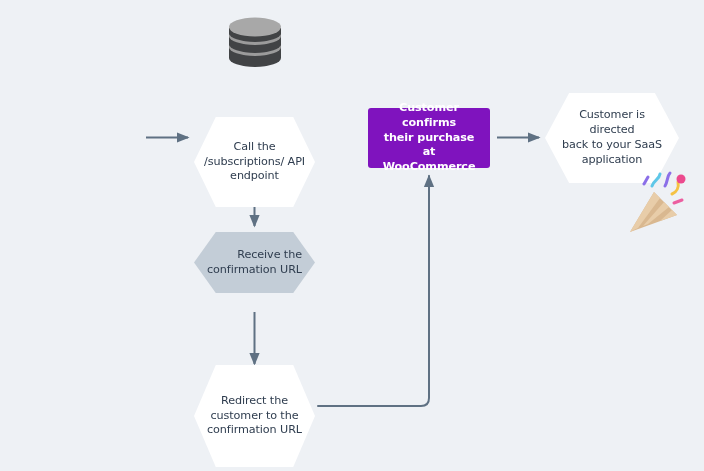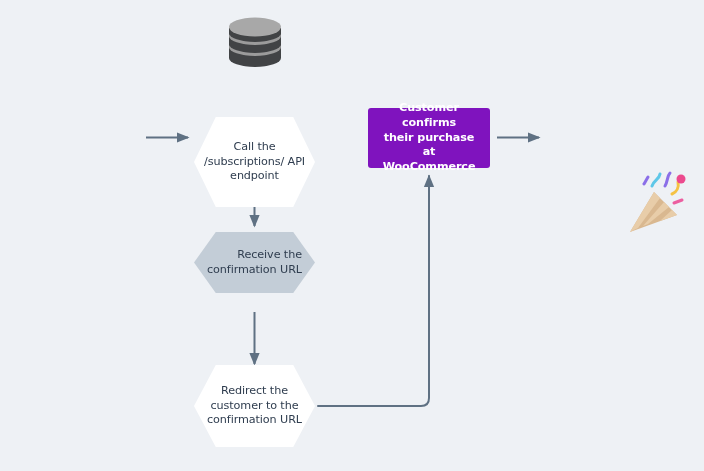--- a/index.html
+++ b/index.html
@@ -128,27 +128,32 @@
 /subscriptions/ API
 endpoint</span>
   </div>
 
   <div class="node box-purple" style="left:368px; top:108px; width:122px; height:60px;">
     <span class="label">Customer confirms
 their purchase at
 WooCommerce</span>
   </div>
 
+  <div class="node hex hex-white" style="left:545px; top:93px; width:134px; height:90px;">
+    <span class="label">Customer is directed
+back to your SaaS
+application</span>
+  </div>
 
   <div class="node hex hex-grey" style="left:194px; top:232px; width:121px; height:61px;text-align:right;">
     <span class="label">Receive the
 confirmation URL</span>
   </div>
 
-  <div class="node hex hex-white" style="left:194px; top:365px; width:121px; height:82px;">
+  <div class="node hex hex-white" style="left:194px; top:365px; width:121px; height:102px;">
     <span class="label">Redirect the
 customer to the
 confirmation URL</span>
   </div>
 
   <div class="popper" style="left:622px; top:170px; width:70px; height:70px;">
     <svg width="70" height="70" viewBox="0 0 70 70" xmlns="http://www.w3.org/2000/svg">
 
       <path d="M32,22 L55,45 L8,62 Z" fill="#d9b890"></path>
       <path d="M32,22 L38,28 L16,58 L8,62 Z" fill="#e8cda9"></path>

